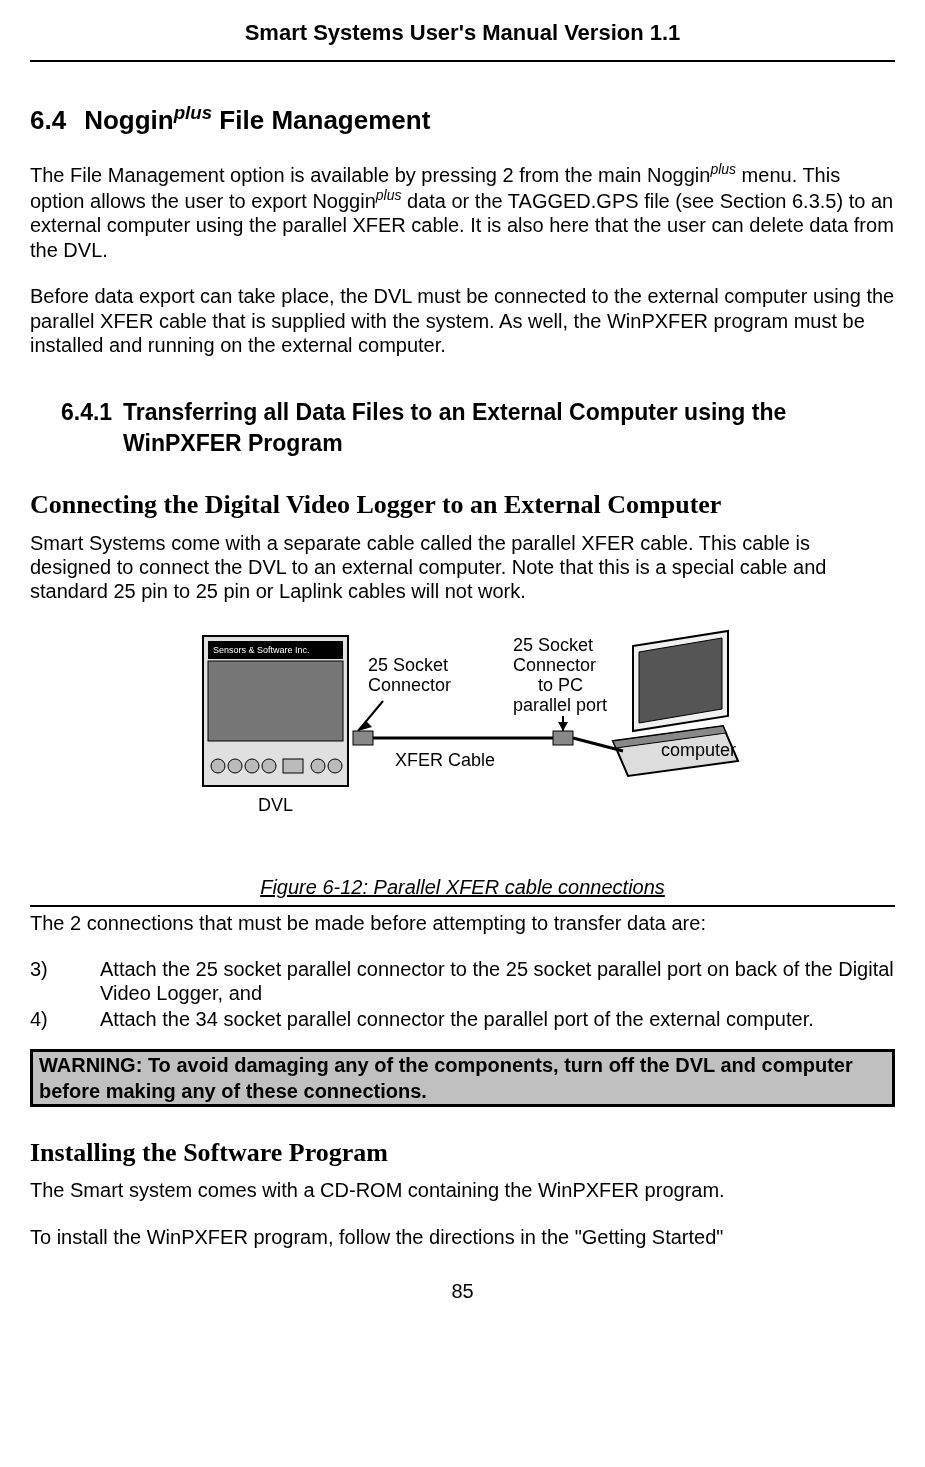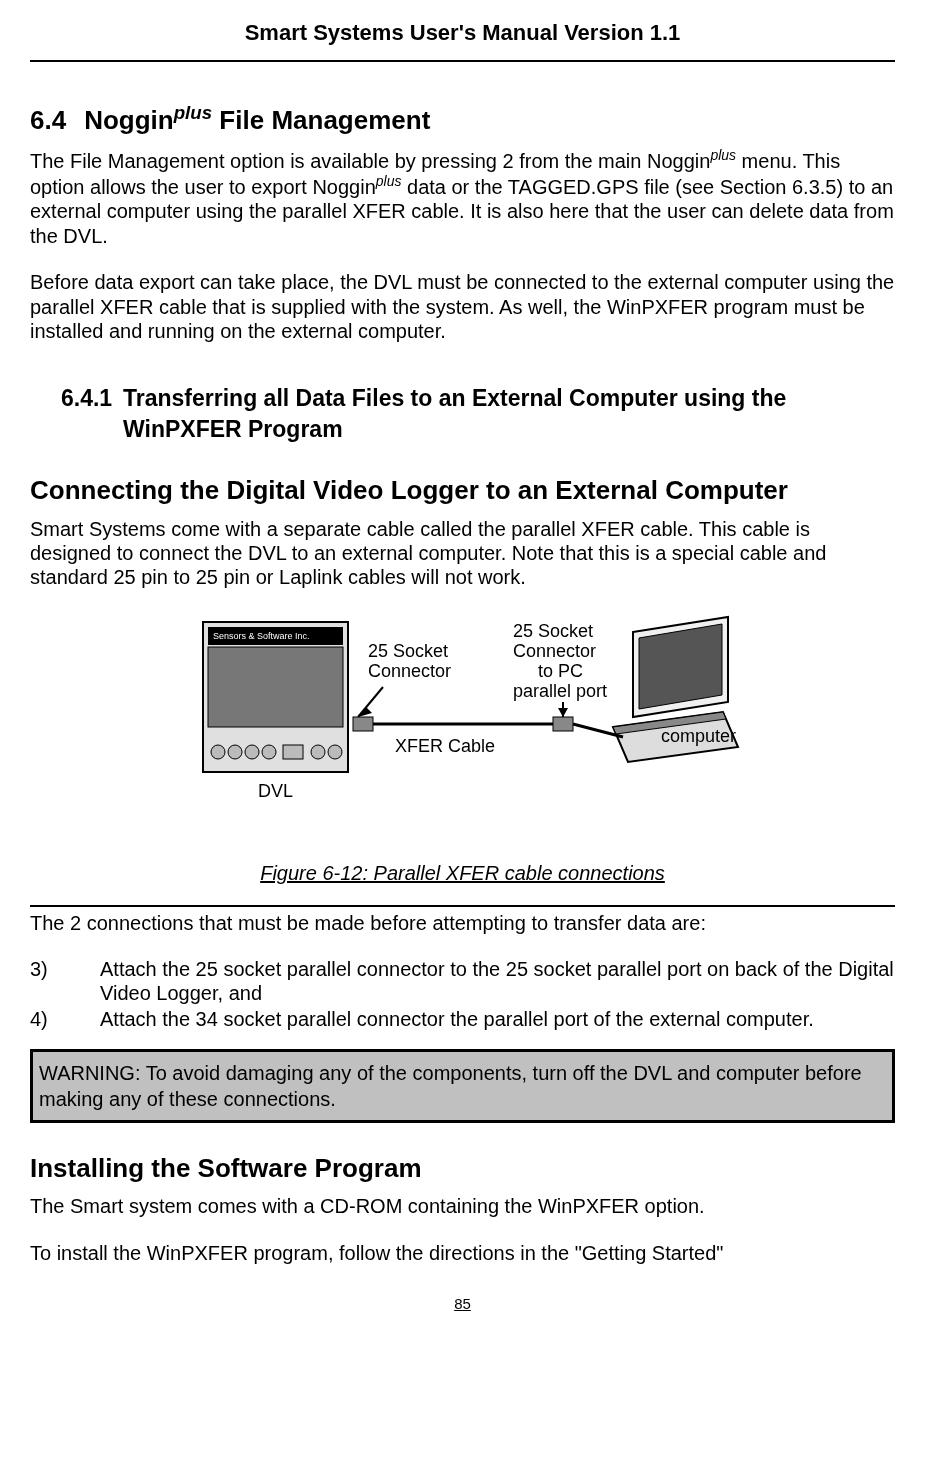--- a/index.html
+++ b/index.html
@@ -16,21 +16,21 @@
       font-weight: bold;
       font-size: 22px;
       border-bottom: 2px solid black;
       padding-bottom: 14px;
       margin-bottom: 40px;
     }
     .section-heading {
       font-family: Verdana, Arial, sans-serif;
       font-size: 26px;
       font-weight: bold;
-      margin: 30px 0 11px 0;
+      margin: 30px 0 25px 0;
     }
     .section-num {
       margin-right: 18px;
     }
     .plus-italic {
       font-style: italic;
       vertical-align: super;
       font-size: 0.72em;
       font-weight: bold;
     }
@@ -55,67 +55,66 @@
       vertical-align: top;
       width: 62px;
       margin-left: 31px;
     }
     .subsection-title {
       display: inline-block;
       vertical-align: top;
       width: 760px;
     }
     .serif-heading {
-      font-family: Liberation Sans, sans-serif;
+      font-family: Liberation Serif, serif;
       font-size: 26px;
       font-weight: bold;
       margin: 14px 0 10px 0;
     }
     .figure-block {
       text-align: center;
       margin: 4px 0 4px 0;
       text-decoration: underline;
     }
     .figure-svg {
       display: inline-block;
     }
     .figure-caption {
       font-style: italic;
       text-align: center;
       margin-top: 34px;
       border-bottom: 2px solid black;
-      padding-bottom: 20px;
+      padding-bottom: 6px;
       font-size: 20px;
     }
     .list-row {
       display: flex;
       margin: 0 0 2px 0;
     }
     .list-num {
       width: 70px;
       flex-shrink: 0;
     }
     .list-text {
       flex: 1;
     }
     .warning-box {
       border: 3px solid black;
       background: #c0c0c0;
-      padding: 8px 6px;
+      padding: 0 6px;
       margin: 18px 0 30px 0;
       font-family: Verdana, Arial, sans-serif;
-      font-weight: normal;
+      font-weight: bold;
       font-size: 20px;
       line-height: 1.3;
     }
     .page-num {
       text-align: center;
       margin-top: 30px;
-      font-size: 15px;
-      text-decoration: underline;
+      font-size: 20px;
     }
   </style>
 </head>
 <body>
 
 <div class="header">Smart Systems User's Manual Version 1.1</div>
 
 <div class="section-heading">
   <span class="section-num">6.4</span><span>Noggin</span><span class="plus-italic">plus</span><span> File Management</span>
 </div>
@@ -186,17 +185,17 @@
 </div>
 <div class="list-row">
   <div class="list-num">4)</div>
   <div class="list-text">Attach the 34 socket parallel connector the parallel port of the external computer.</div>
 </div>
 
 <div class="warning-box">WARNING: To avoid damaging any of the components, turn off the DVL and computer before making any of these connections.</div>
 
 <div class="serif-heading">Installing the Software Program</div>
 
-<p class="body-text">The Smart system comes with a CD-ROM containing the WinPXFER option.</p>
+<p class="body-text">The Smart system comes with a CD-ROM containing the WinPXFER program.</p>
 
 <p class="body-text">To install the WinPXFER program, follow the directions in the "Getting Started"</p>
 
 <div class="page-num">85</div>
 
 </body></html>

